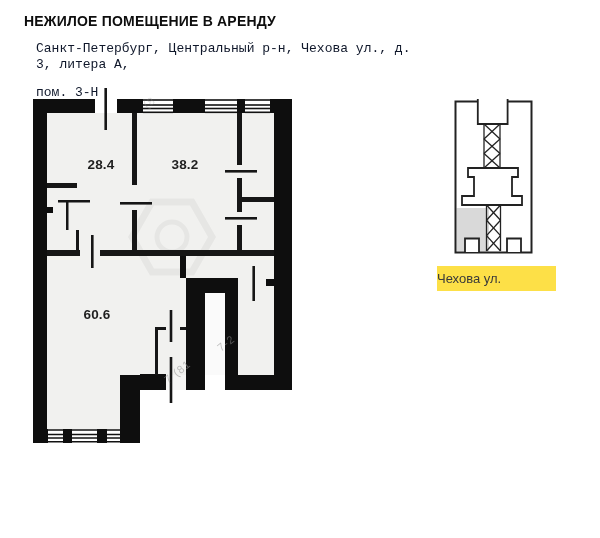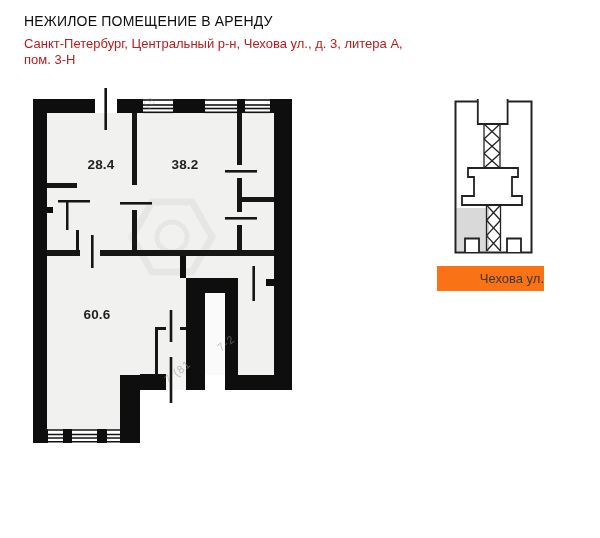--- a/index.html
+++ b/index.html
@@ -1,25 +1,25 @@
 <!DOCTYPE html>
 <html><head>
 <meta charset="utf-8">
 <style>
   html,body{margin:0;padding:0;background:#fff;}
   #stage{position:relative;width:600px;height:538px;background:#ffffff;overflow:hidden;
          font-family:"Liberation Sans",sans-serif;-webkit-font-smoothing:antialiased;}
   .hdr{position:absolute;left:24px;top:13px;width:400px;}
-  .hdr-title{font-size:14px;font-weight:400;color:#0d0d0d;letter-spacing:.2px;margin:0 0 7px 0;}
-  .hdr-addr{font-size:13px;color:#b91c1c;line-height:16px;margin:0;}
+  .hdr-title{font-size:14px;font-weight:700;color:#0d0d0d;letter-spacing:.2px;margin:0 0 7px 0;}
+  .hdr-addr{font-size:13px;color:#0f172a;line-height:16px;margin:12px;font-family:Liberation Mono, monospace;}
   #plan-svg{position:absolute;left:0;top:0;}
   .room-label{font-size:13.5px;font-weight:700;fill:#1f1f1f;letter-spacing:.2px;}
   .wm-text{font-size:11px;fill:#8f8f8f;letter-spacing:1px;}
-  .street-bar{position:absolute;left:437px;top:266px;width:107px;height:25px;background:#f97316;
-              display:flex;align-items:center;justify-content:flex-end;}
+  .street-bar{position:absolute;left:437px;top:266px;width:119px;height:25px;background:#fde047;
+              display:flex;align-items:center;justify-content:flex-start;}
   .street-bar span{font-size:13px;color:#3a3a3a;}
 </style>
 </head>
 <body>
 
 <div id="stage">
 
   <div class="hdr">
     <div class="hdr-title">НЕЖИЛОЕ ПОМЕЩЕНИЕ В АРЕНДУ</div>
     <p class="hdr-addr">Санкт-Петербург, Центральный р-н, Чехова ул., д. 3, литера А,</p>

